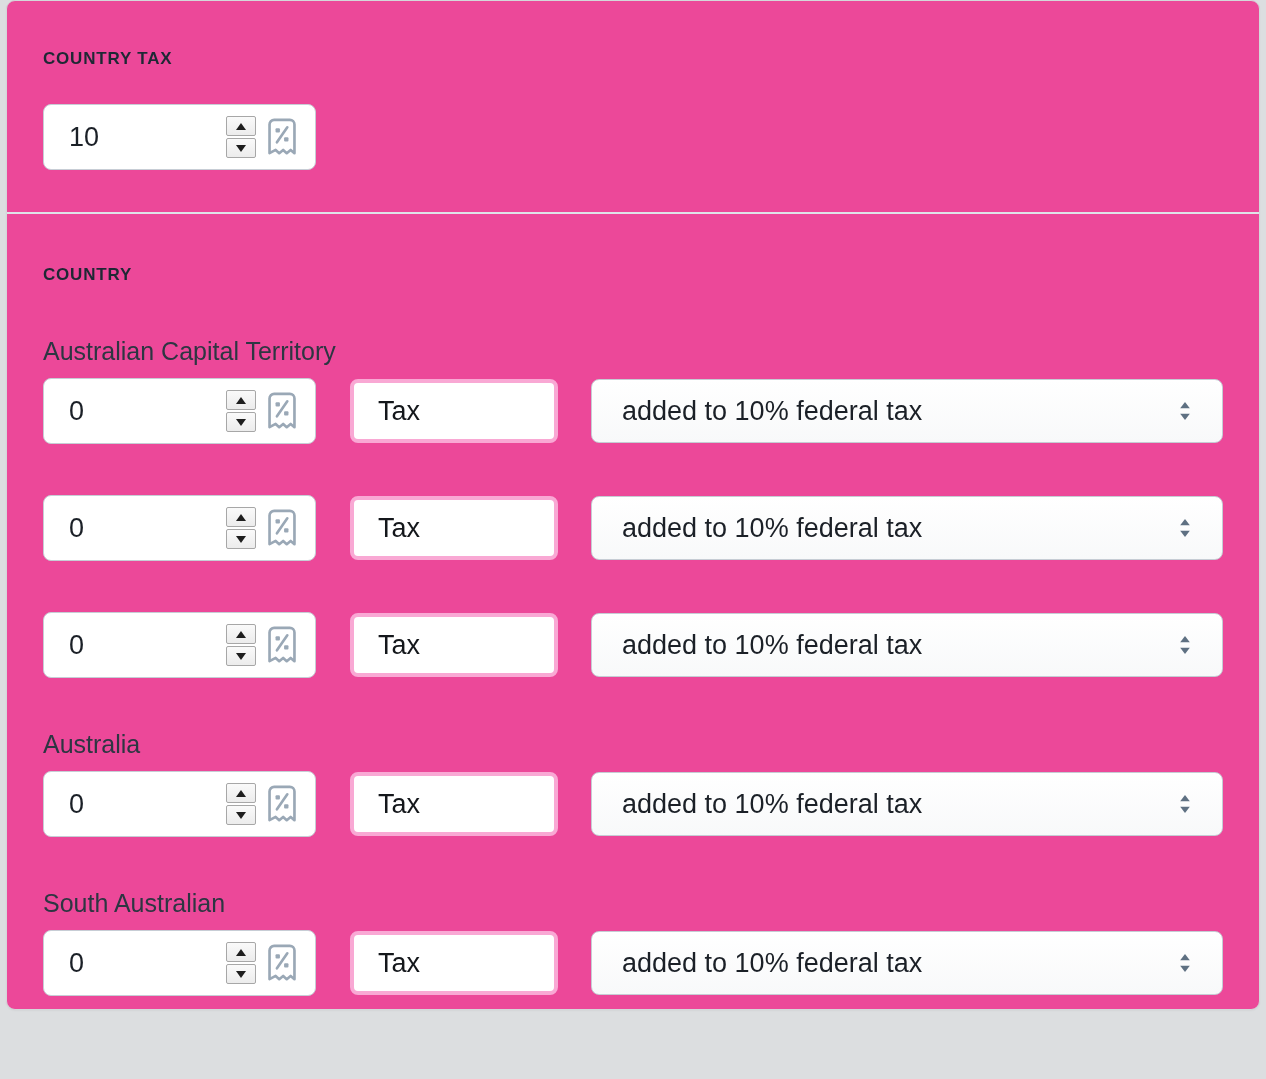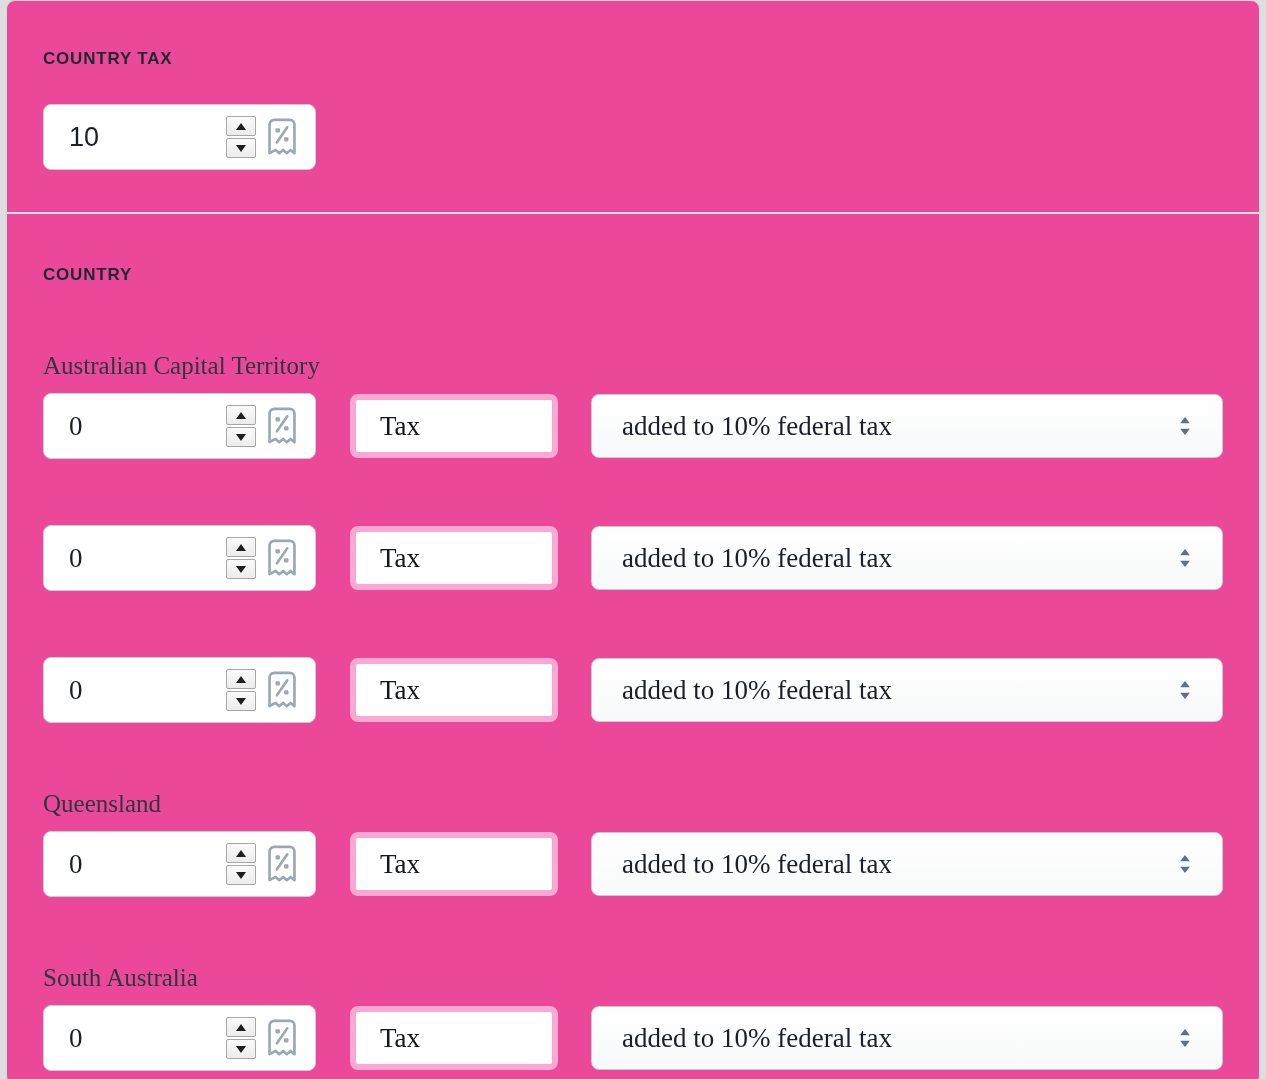--- a/index.html
+++ b/index.html
@@ -24,21 +24,21 @@
   .section-heading {
     font-size:17px;
     font-weight:700;
     letter-spacing:0.8px;
     color:#1e2834;
     line-height:20px;
   }
   .divider { height:2px; background:#dfe3e8; width:100%; }
   .section-regions { padding:51px 36px 13px 36px; }
 
-  .region-block { margin-top:66px; margin-bottom:46px;font-family:Liberation Serif, serif; }
+  .region-block { margin-top:51px; margin-bottom:46px; }
   .region-block:last-child { margin-bottom:0; }
   .region-label {
     font-size:25px;
     line-height:30px;
     color:#2d3642;
     margin-bottom:12px;
   }
 
   .field-row { display:flex; align-items:center; }
 
@@ -87,21 +87,21 @@
     width:0; height:0;
     border-left:5px solid transparent;
     border-right:5px solid transparent;
     border-top:7px solid #1e1e1e;
   }
   .percent-icon { flex:0 0 auto; display:block; }
 
   
   .name-input {
     width:208px; height:64px;
-    border:6px solid #f9a8d4;
+    border:4px solid #f9a8d4;
     border-radius:8px;
     margin-left:34px;
     padding:0 24px;
     font-size:27px;
     color:#14171b;
     font-family:inherit;
     outline:none;
     background:#fff;
     flex:0 0 auto;
   }
@@ -257,56 +257,56 @@
         <svg class="select-caret" width="14" height="24" viewBox="0 0 14 24" fill="#5e7082">
           <path d="M7 3 L11.8 9.2 H2.2 Z"></path>
           <path d="M7 21 L2.2 14.8 H11.8 Z"></path>
         </svg>
       </div>
 
     </div>
   </div>
 
   <div class="region-block">
-    <div class="region-label">Queensland</div>
-    <div class="field-row">
-
-      <div class="num-field">
-        <input class="num-input" type="text" value="0" style="">
-        <div class="stepper">
-          <div class="stepper-btn">
-                  <div class="tri-up"></div>
-                </div>
-          <div class="stepper-btn">
-                  <div class="tri-down"></div>
-                </div>
-        </div>
-        <svg class="percent-icon" width="30" height="40" viewBox="0 0 26 34" fill="none">
-          <path d="M2.2 31 V6.2 a4 4 0 0 1 4-4 h13.6 a4 4 0 0 1 4 4 V31 l-3.3-2.8 -3.4 2.8 -3.1-2.8 -3.4 2.8 -3.1-2.8 z" stroke="#9aa8b6" stroke-width="2.3" stroke-linejoin="round"></path>
-          <rect x="7.4" y="9.4" width="3.8" height="3.8" rx="0.9" fill="#9aa8b6"></rect>
-          <rect x="14.8" y="17.2" width="3.8" height="3.8" rx="0.9" fill="#9aa8b6"></rect>
-          <path d="M17.6 8.6 L8.6 21.6" stroke="#9aa8b6" stroke-width="2.3" stroke-linecap="round"></path>
-        </svg>
-      </div>
-
-      <input class="name-input" type="text" value="Tax" style="">
-
-      <div class="calc-select">
-        <div class="calc-select-text">added to 10% federal tax</div>
-        <svg class="select-caret" width="14" height="24" viewBox="0 0 14 24" fill="#5e7082">
-          <path d="M7 3 L11.8 9.2 H2.2 Z"></path>
-          <path d="M7 21 L2.2 14.8 H11.8 Z"></path>
-        </svg>
-      </div>
-
-    </div>
-  </div>
-
-  <div class="region-block">
-    <div class="region-label">South Australia</div>
+    <div class="region-label">Australia</div>
+    <div class="field-row">
+
+      <div class="num-field">
+        <input class="num-input" type="text" value="0" style="">
+        <div class="stepper">
+          <div class="stepper-btn">
+                  <div class="tri-up"></div>
+                </div>
+          <div class="stepper-btn">
+                  <div class="tri-down"></div>
+                </div>
+        </div>
+        <svg class="percent-icon" width="30" height="40" viewBox="0 0 26 34" fill="none">
+          <path d="M2.2 31 V6.2 a4 4 0 0 1 4-4 h13.6 a4 4 0 0 1 4 4 V31 l-3.3-2.8 -3.4 2.8 -3.1-2.8 -3.4 2.8 -3.1-2.8 z" stroke="#9aa8b6" stroke-width="2.3" stroke-linejoin="round"></path>
+          <rect x="7.4" y="9.4" width="3.8" height="3.8" rx="0.9" fill="#9aa8b6"></rect>
+          <rect x="14.8" y="17.2" width="3.8" height="3.8" rx="0.9" fill="#9aa8b6"></rect>
+          <path d="M17.6 8.6 L8.6 21.6" stroke="#9aa8b6" stroke-width="2.3" stroke-linecap="round"></path>
+        </svg>
+      </div>
+
+      <input class="name-input" type="text" value="Tax" style="">
+
+      <div class="calc-select">
+        <div class="calc-select-text">added to 10% federal tax</div>
+        <svg class="select-caret" width="14" height="24" viewBox="0 0 14 24" fill="#5e7082">
+          <path d="M7 3 L11.8 9.2 H2.2 Z"></path>
+          <path d="M7 21 L2.2 14.8 H11.8 Z"></path>
+        </svg>
+      </div>
+
+    </div>
+  </div>
+
+  <div class="region-block">
+    <div class="region-label">South Australian</div>
     <div class="field-row">
 
       <div class="num-field">
         <input class="num-input" type="text" value="0" style="">
         <div class="stepper">
           <div class="stepper-btn">
                   <div class="tri-up"></div>
                 </div>
           <div class="stepper-btn">
                   <div class="tri-down"></div>

